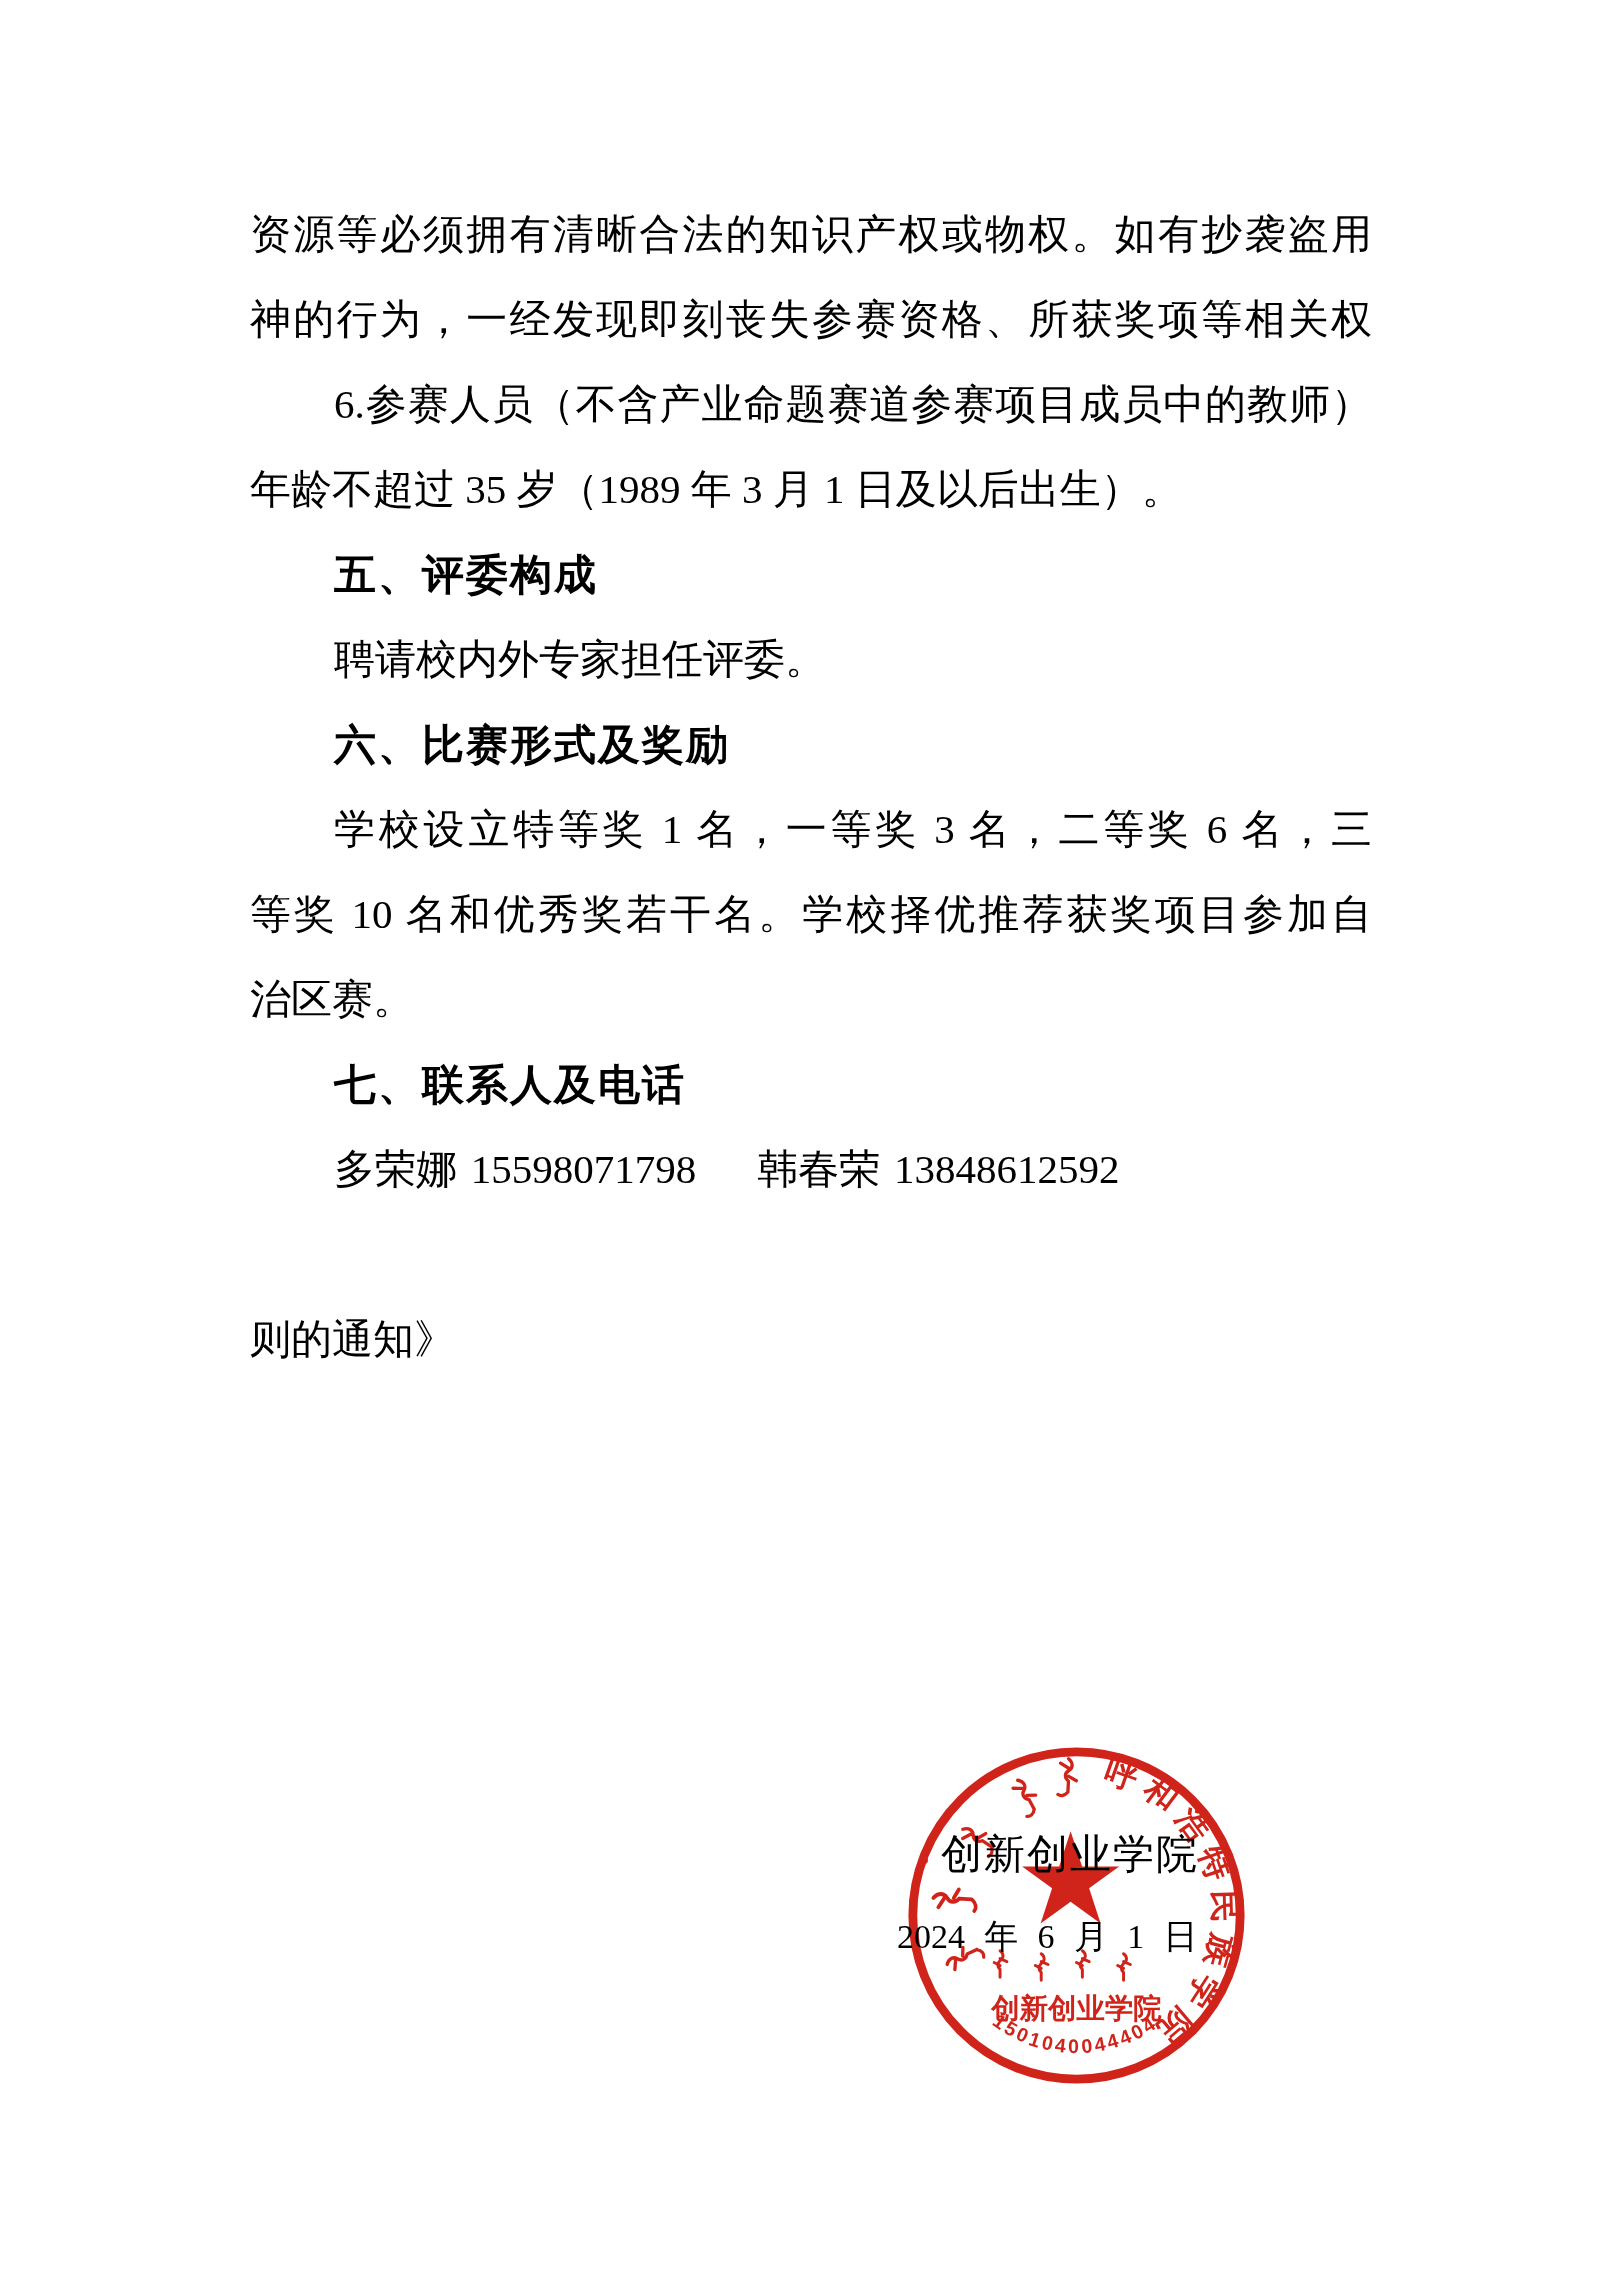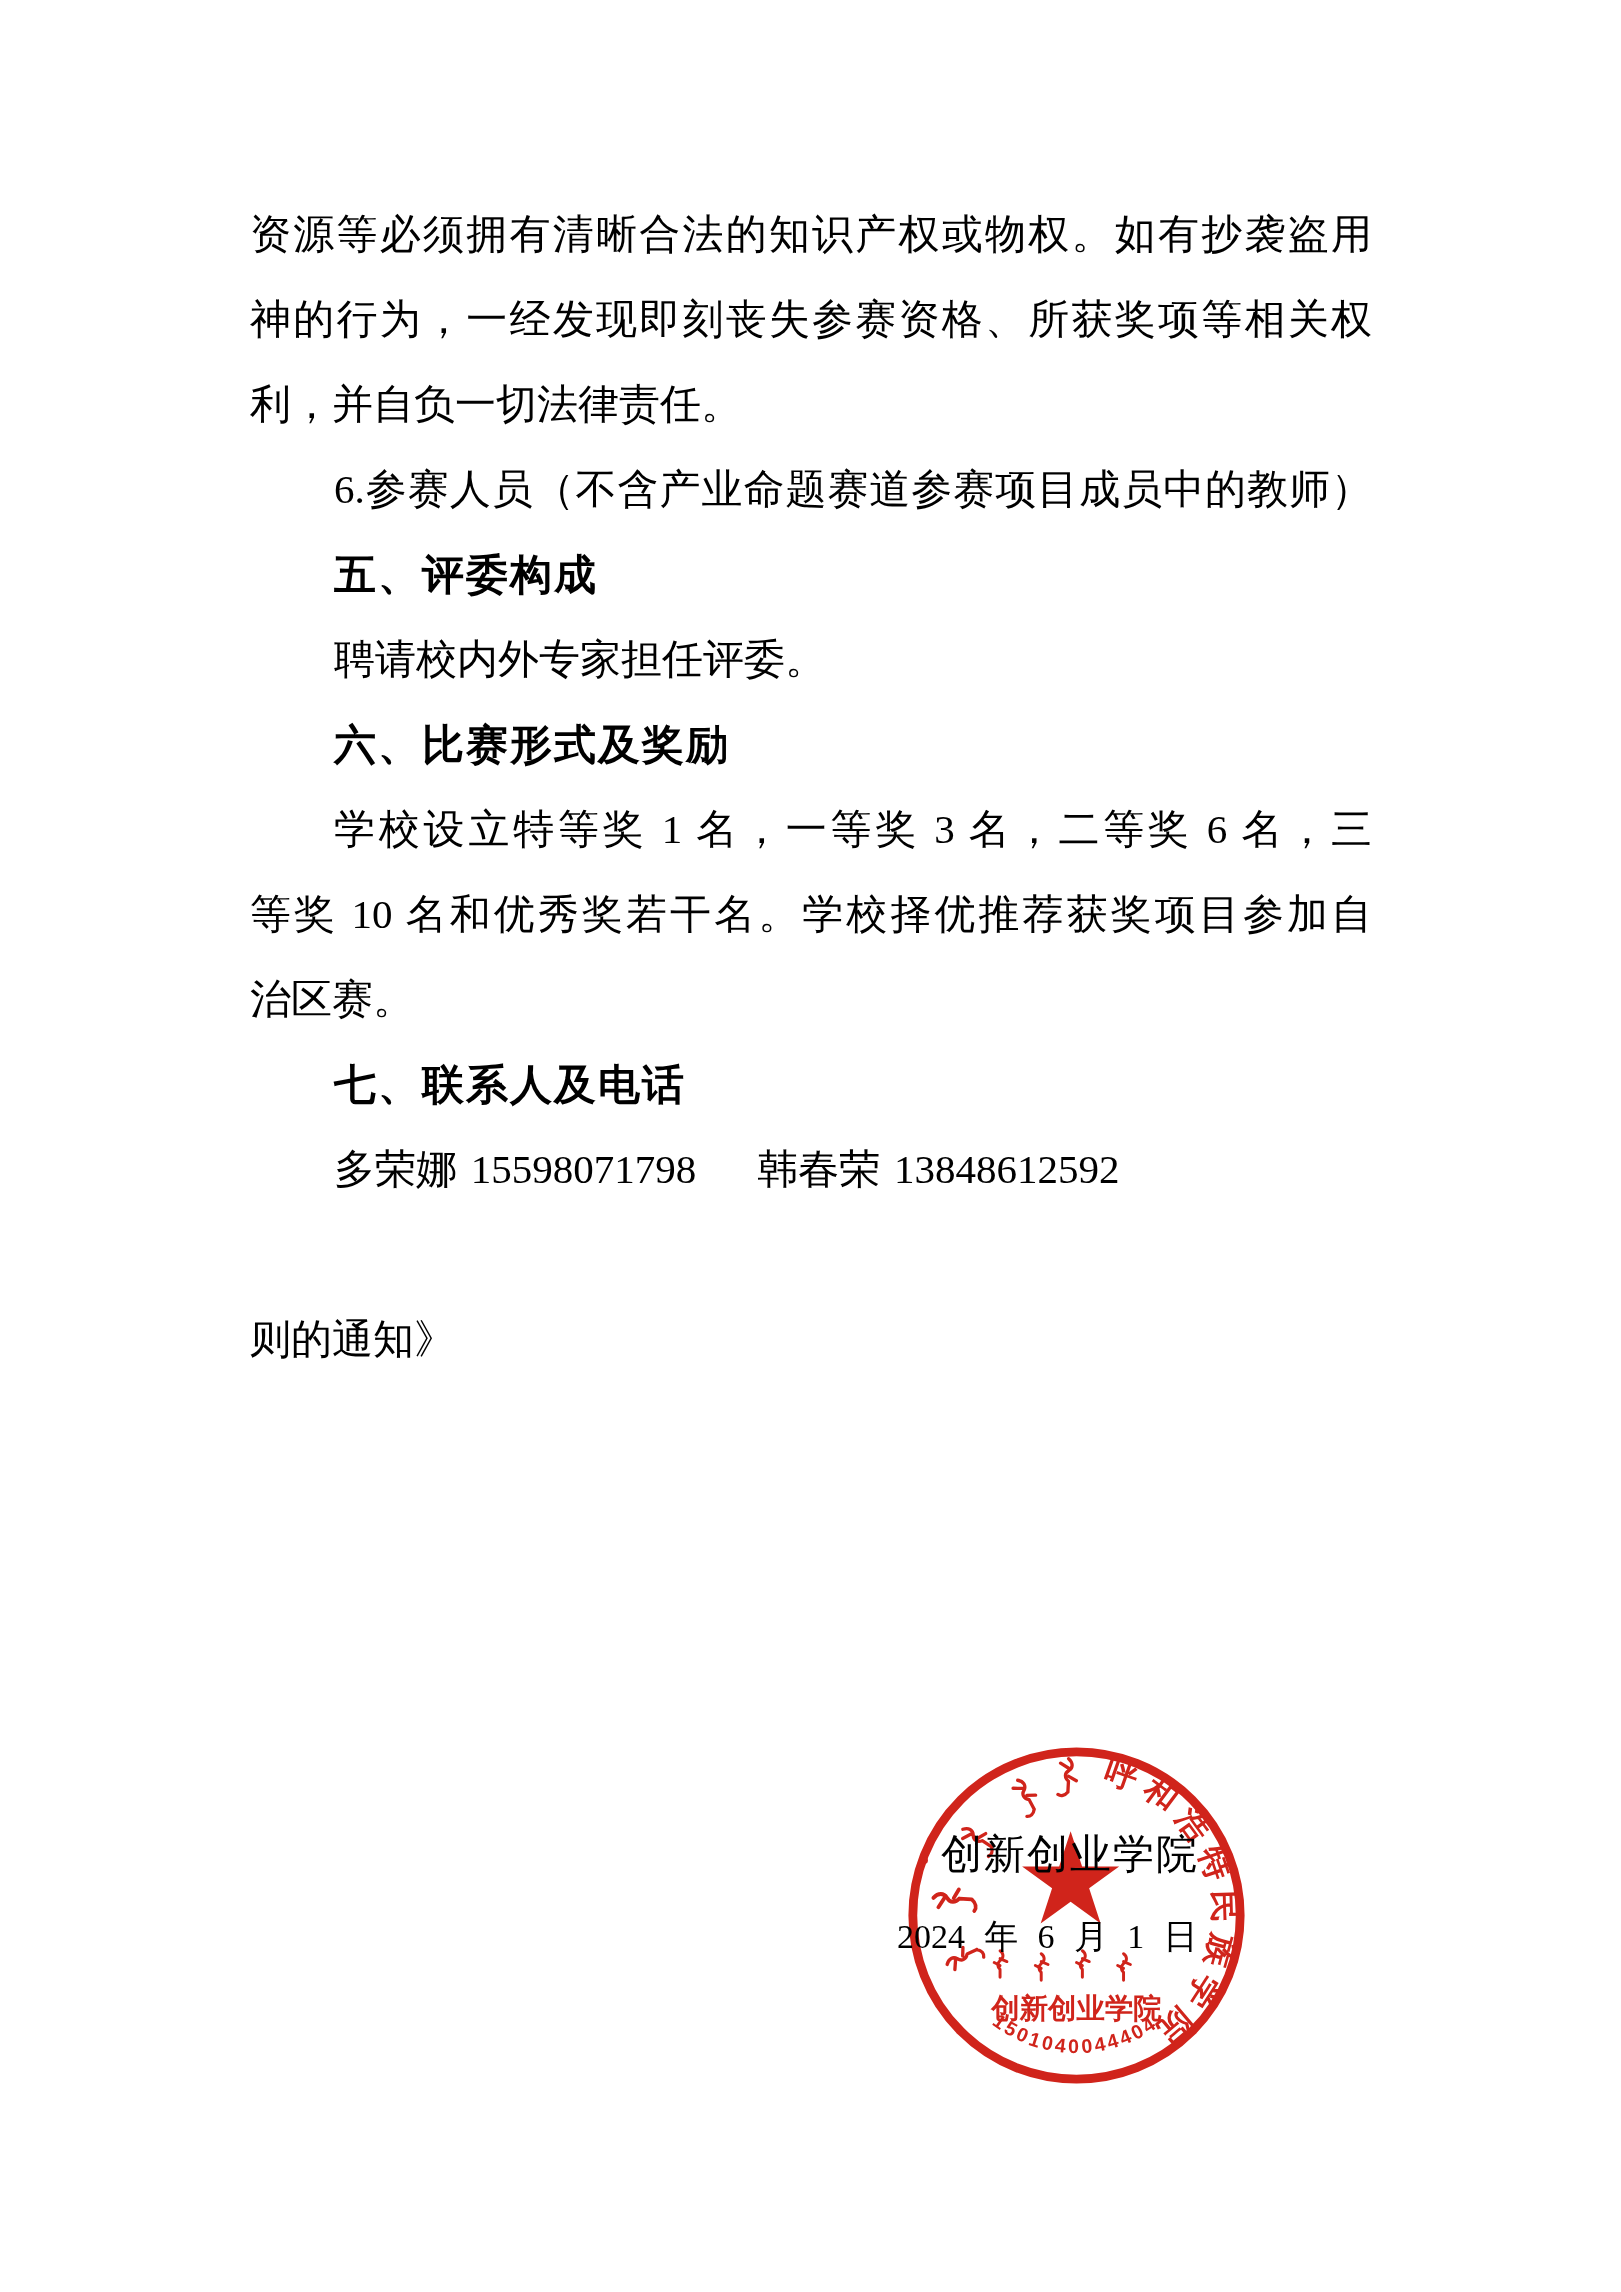--- a/index.html
+++ b/index.html
@@ -38,22 +38,22 @@
   .sealtext{fill:var(--seal-color,#d0241b);}
 </style>
 </head>
 <body>
 
 <div id="page">
 
   <div id="text-column">
     <div class="ln fill">资源等必须拥有清晰合法的知识产权或物权。如有抄袭盗用</div>
     <div class="ln fill">神的行为，一经发现即刻丧失参赛资格、所获奖项等相关权</div>
-    <div class="ln last">利，并自负一切法律责任。</div>
     <div class="ln fill ind">6.参赛人员（不含产业命题赛道参赛项目成员中的教师）</div>
+    <div class="ln last">年龄不超过 35 岁（1989 年 3 月 1 日及以后出生）。</div>
     <div class="ln last ind hd">五、评委构成</div>
     <div class="ln last ind">聘请校内外专家担任评委。</div>
     <div class="ln last ind hd">六、比赛形式及奖励</div>
     <div class="ln fill ind">学校设立特等奖 1 名，一等奖 3 名，二等奖 6 名，三</div>
     <div class="ln fill">等奖 10 名和优秀奖若干名。学校择优推荐获奖项目参加自</div>
     <div class="ln last">治区赛。</div>
     <div class="ln last ind hd">七、联系人及电话</div>
     <div class="ln last ind">
       <span class="contact-name">多荣娜</span><span>15598071798</span><span class="contact-gap"></span><span class="contact-name">韩春荣</span><span>13848612592</span>
     </div>

